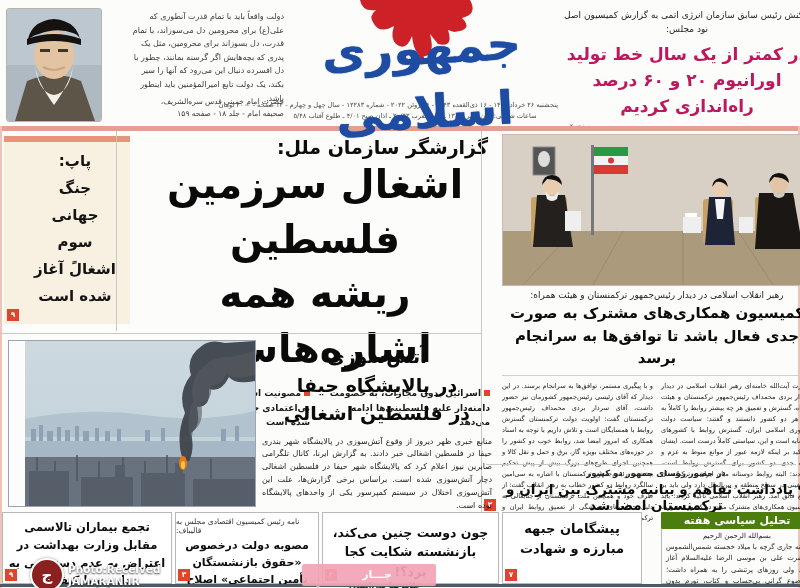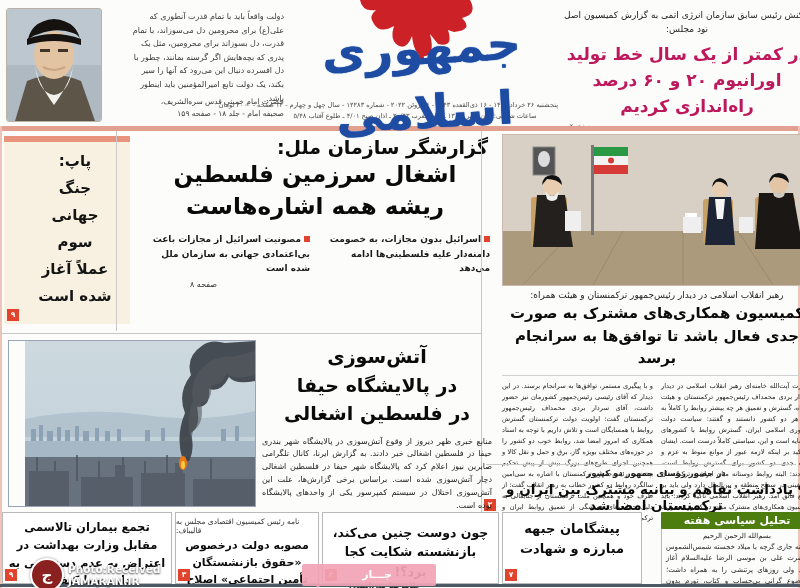--- a/index.html
+++ b/index.html
@@ -26,21 +26,21 @@
   .salmon-bar{left:0;top:126px;width:800px;height:5px;background:#e2a090;}
   
   .vline{position:absolute;background:#c8c8c8;width:1px;}
   .hline{position:absolute;background:#c8c8c8;height:1px;}
   .pope{left:4px;top:136px;width:110px;height:182px;background:#f8f0e0;border-top:6px solid #e8947c;text-align:center;}
   .pope-line{font-size:15px;font-weight:bold;line-height:1.8;color:#141414;}
   .badge{position:absolute;width:12px;height:12px;background:#e2432c;color:#fff;font-size:7.5px;
          line-height:12px;text-align:center;font-weight:bold;}
   .lead{left:120px;top:136px;width:358px;}
   .lead-kicker{font-size:19px;font-weight:bold;text-align:right;padding-right:6px;color:#0c0c0c;}
-  .lead-headline{font-size:23px;font-weight:bold;text-align:center;line-height:1.4;color:#0a0a0a;letter-spacing:-.5px;}
+  .lead-headline{font-size:39px;font-weight:bold;text-align:center;line-height:1.4;color:#0a0a0a;letter-spacing:-.5px;}
   .bullets{display:flex;gap:10px;margin-top:10px;padding:0 4px;}
   .bullet{flex:1;font-size:9px;font-weight:bold;line-height:1.6;text-align:right;color:#1a1a1a;}
   .sq{display:inline-block;width:6px;height:6px;background:#e2432c;margin-left:3px;}
   .lead-page{font-size:8px;color:#333;margin:4px 0 0 54px;text-align:left;}
   
   .leader{left:486px;top:134px;width:310px;}
   .leader-photo{width:308px;height:150px;border:1px solid #c9b8ab;display:block;}
   .cap-kicker{font-size:9px;text-align:center;margin-top:4px;color:#222;}
   .cap-headline{font-size:15px;font-weight:bold;text-align:center;line-height:1.5;margin-top:2px;color:#0b0b0b;}
   .leader-body{display:flex;gap:8px;margin-top:5px;border-top:1px solid #d0d0d0;padding-top:5px;}
@@ -124,21 +124,21 @@
   <div class="abs salmon-bar"></div>
   <div class="edge" style="left:0;"></div>
   <div class="edge" style="left:798px;"></div>
 
   <div class="abs pope">
     <div style="padding-top:6px;">
       <div class="pope-line">پاپ:</div>
       <div class="pope-line">جنگ</div>
       <div class="pope-line">جهانی</div>
       <div class="pope-line">سوم</div>
-      <div class="pope-line">عملاً آغاز</div>
+      <div class="pope-line">اشغالً آغاز</div>
       <div class="pope-line">شده است</div>
     </div>
     <span class="badge" style="left:3px;bottom:3px;">۹</span>
   </div>
 
   <div class="abs lead">
     <div class="lead-kicker">گزارشگر سازمان ملل:</div>
     <div class="lead-headline">اشغال سرزمین فلسطین</div>
     <div class="lead-headline">ریشه همه اشاره‌هاست</div>
     <div class="bullets">

